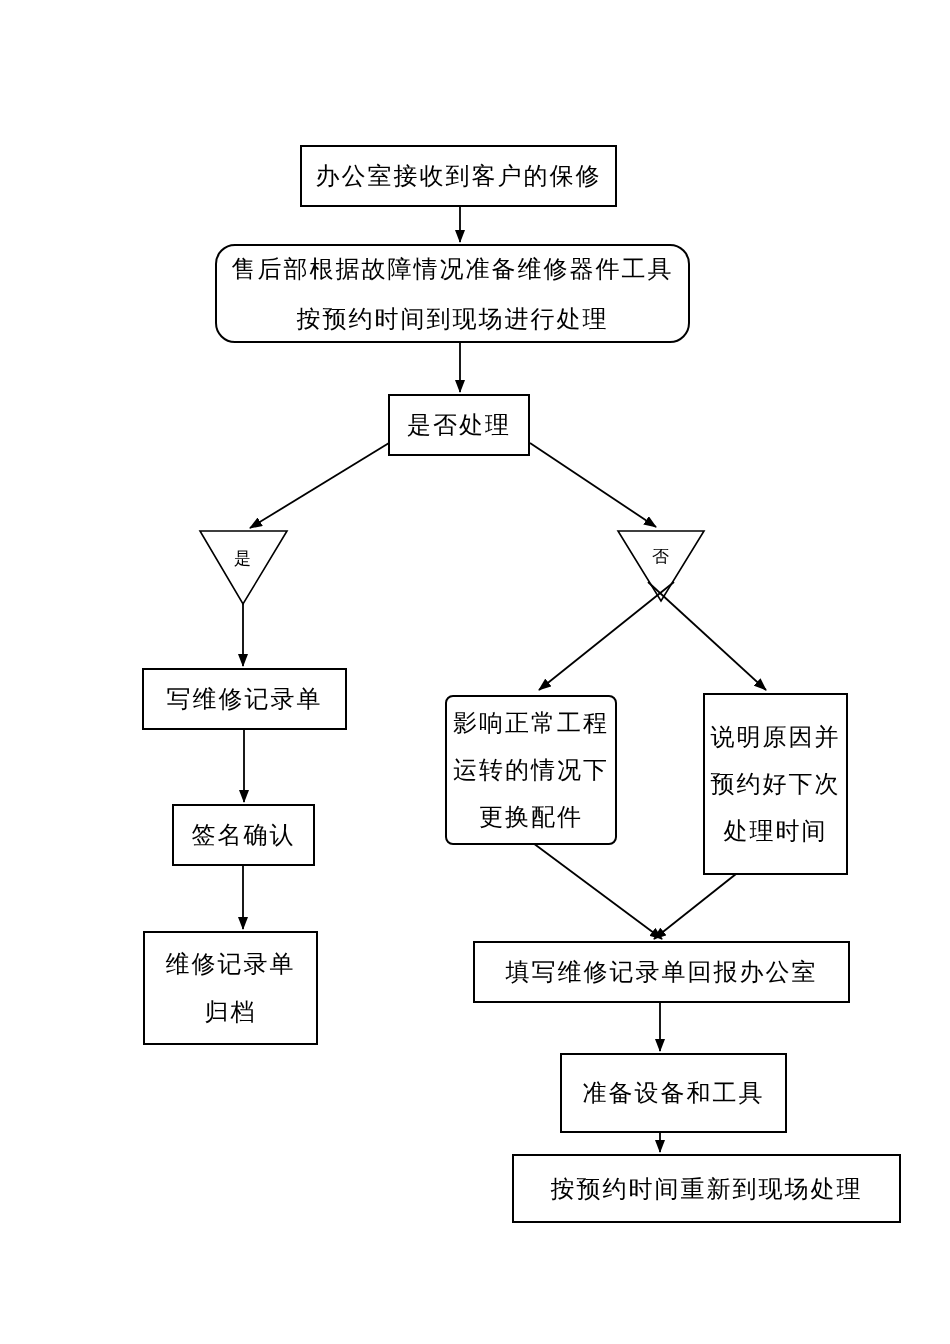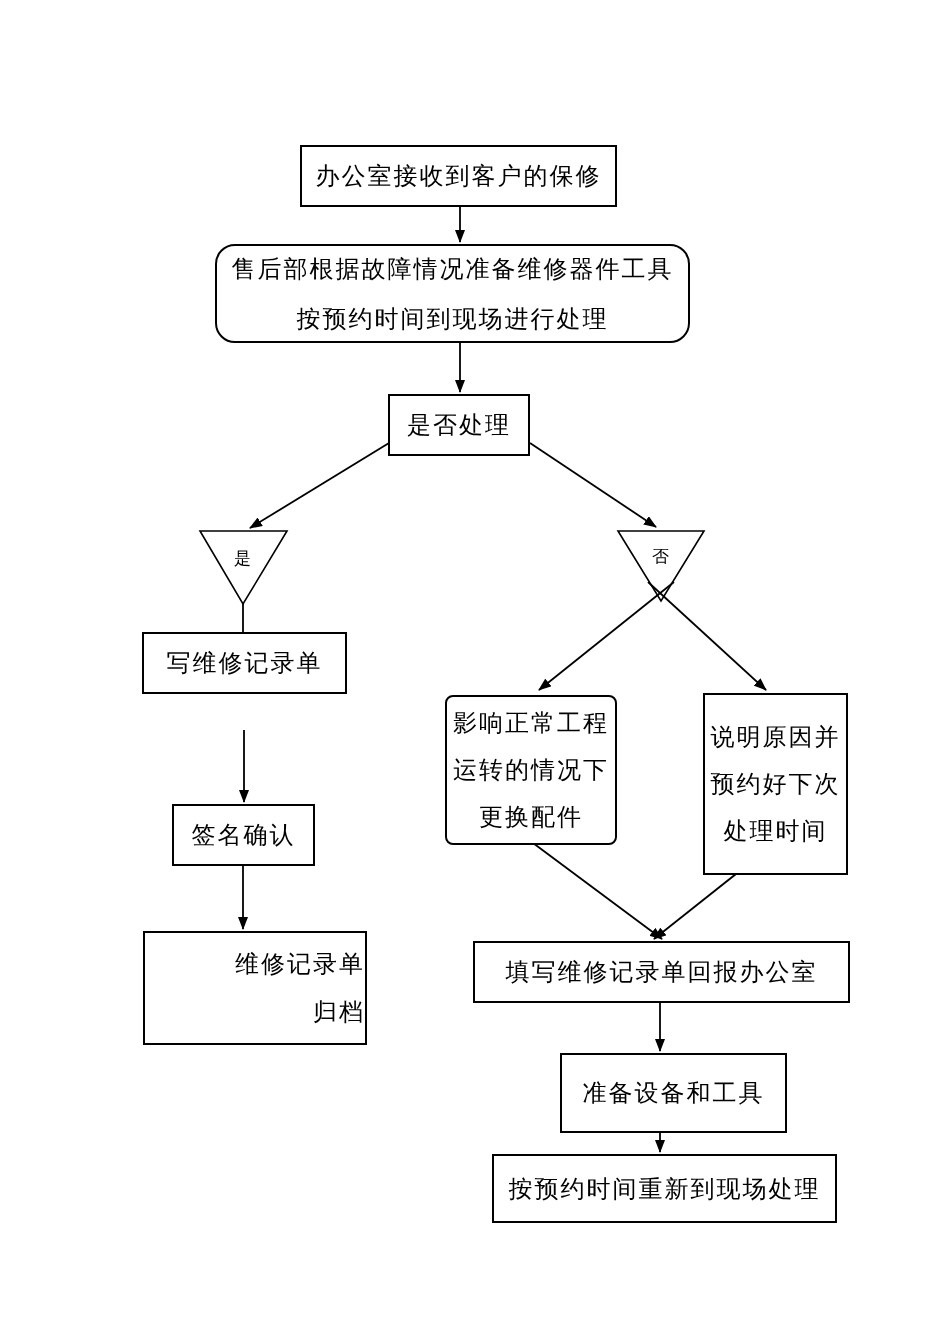--- a/index.html
+++ b/index.html
@@ -45,28 +45,28 @@
     z-index: 3;
     font-size: 17px;
     letter-spacing: 1px;
     color: #000000;
     transform: translate(-50%, -50%);
   }
   
   #n-receive       { left: 300px; top: 145px;  width: 317px; height: 62px; }
   #n-prepare       { left: 215px; top: 244px;  width: 475px; height: 99px; border-radius: 20px; }
   #n-decision      { left: 388px; top: 394px;  width: 142px; height: 62px; }
-  #n-write-record  { left: 142px; top: 632px;  width: 205px; height: 62px; }
+  #n-write-record  { left: 142px; top: 668px;  width: 205px; height: 62px; }
   #n-sign          { left: 172px; top: 804px;  width: 143px; height: 62px; }
-  #n-archive       { left: 143px; top: 931px;  width: 224px; height: 114px; align-items: flex-end; }
+  #n-archive       { left: 143px; top: 931px;  width: 175px; height: 114px; }
   #n-replace-parts { left: 445px; top: 695px;  width: 172px; height: 150px; border-radius: 8px; }
   #n-explain       { left: 703px; top: 693px;  width: 145px; height: 182px; }
   #n-report        { left: 473px; top: 941px;  width: 377px; height: 62px; }
   #n-prepare-tools { left: 560px; top: 1053px; width: 227px; height: 80px; }
-  #n-revisit       { left: 492px; top: 1154px; width: 345px; height: 69px; }
+  #n-revisit       { left: 512px; top: 1154px; width: 389px; height: 69px; }
   #lbl-yes { left: 243px; top: 558px; }
   #lbl-no  { left: 661px; top: 556px; }
 </style>
 </head>
 <body>
 
 <div class="page">
 
   <svg class="connectors" width="950" height="1344" viewBox="0 0 950 1344">
     <defs>

